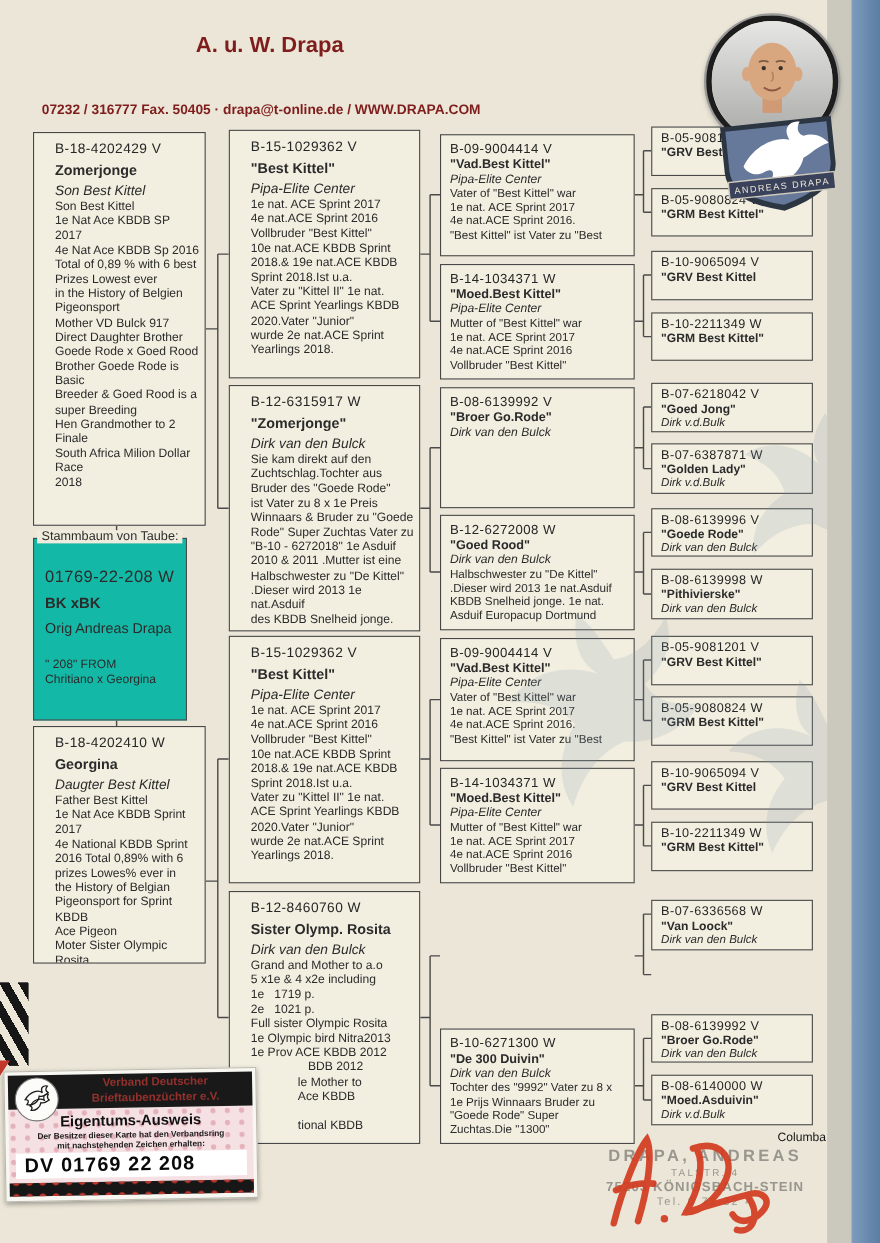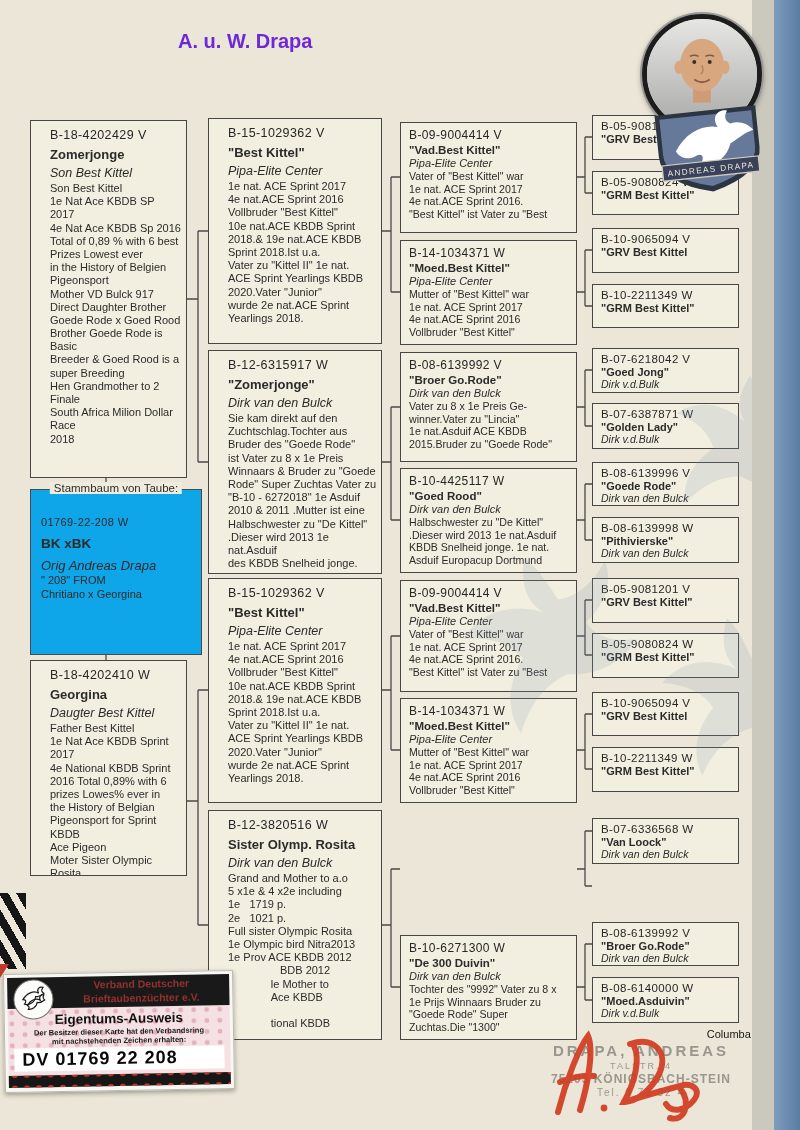--- a/index.html
+++ b/index.html
@@ -3,48 +3,48 @@
 <meta charset="utf-8">
 <style>
   html,body{margin:0;padding:0;background:#888;}
   .page{position:relative;width:800px;height:1130px;background:#ebe6d7;overflow:hidden;
         font-family:"Liberation Sans",sans-serif;color:#2b2b2b;}
   
   .edge-gray{position:absolute;left:752px;top:0;width:22px;height:1130px;background:#cbc8bd;z-index:4;}
   .edge-blue{position:absolute;left:774px;top:0;width:26px;height:1130px;
              background:linear-gradient(90deg,#7e9cbd,#5a7da2);z-index:4;}
   
-  .hdr{position:absolute;font-weight:bold;color:#6d28d9;z-index:2;}
+  .hdr{position:absolute;font-weight:bold;color:#7f1d1d;z-index:2;}
   .hdr-name{left:178px;top:30px;font-size:20px;}
   .hdr-addr{left:104px;top:63px;font-size:20px;}
   .hdr-contact{left:38px;top:93px;font-size:12.5px;}
   
   .box{position:absolute;box-sizing:border-box;border:1.4px solid #474747;background:#f2eee0;
        padding:7px 5px 4px 19px;overflow:hidden;z-index:2;}
   .ring{display:block;font-size:12.5px;letter-spacing:.4px;margin-bottom:5px;color:#262626;}
   .bname{display:block;font-size:13px;font-weight:bold;margin-bottom:4px;}
   .bsub{display:block;font-size:12.5px;font-style:italic;margin-bottom:2px;}
   .bbody{display:block;font-size:11px;line-height:1.2;white-space:pre-line;}
   .g3 .ring{font-size:12px;margin-bottom:2px;}
   .g3 .bname{font-size:11.5px;margin-bottom:1px;}
   .g3 .bsub{font-size:11px;margin-bottom:1px;}
   .g3 .bbody{font-size:10.6px;line-height:1.18;}
   .g3{padding:5px 4px 3px 8px;}
   .g4{padding:4px 4px 2px 8px;}
   .g4 .ring{font-size:11.5px;margin-bottom:1px;}
   .g4 .bname{font-size:11px;margin-bottom:0;}
   .g4 .bsub{font-size:10.5px;margin-bottom:0;}
   
-  .subjbox{position:absolute;left:30px;top:489px;width:172px;height:166px;border:1.6px solid #4a4a4a;
-           background:#0ea5e9;z-index:2;box-sizing:border-box;padding:26px 8px 6px 10px;}
+  .subjbox{position:absolute;left:30px;top:489px;width:140px;height:166px;border:1.6px solid #4a4a4a;
+           background:#14b8a6;z-index:2;box-sizing:border-box;padding:26px 8px 6px 10px;}
   .subj-legend{position:absolute;top:-8px;left:50%;transform:translateX(-50%);background:#f0ecdd;
                padding:0 4px;font-size:11.5px;white-space:nowrap;color:#2c2c2c;}
-  .subj-ring{display:block;font-size:11px;letter-spacing:.4px;margin-bottom:8px;}
+  .subj-ring{display:block;font-size:15px;letter-spacing:.4px;margin-bottom:8px;}
   .subj-name{display:block;font-size:13.5px;font-weight:bold;margin-bottom:7px;}
-  .subj-orig{display:block;font-size:13px;font-style:italic;margin-bottom:1px;}
+  .subj-orig{display:block;font-size:13px;margin-bottom:20px;}
   .subj-note{display:block;font-size:11px;line-height:1.25;white-space:pre-line;}
   
   .lines{position:absolute;left:0;top:0;z-index:1;}
   
   .wm{position:absolute;z-index:3;pointer-events:none;opacity:.17;}
   
   .photo-wrap{position:absolute;left:638px;top:10px;width:136px;height:185px;z-index:5;}
   .photo{position:absolute;left:4px;top:4px;width:110px;height:110px;border-radius:50%;
          border:5px solid #1d1d1d;box-shadow:0 0 0 2px #9a9a9a,0 2px 6px rgba(0,0,0,.45);overflow:hidden;}
   .badge{position:absolute;left:16px;top:96px;width:110px;height:88px;transform:rotate(-6deg);}
@@ -102,20 +102,21 @@
              M577 636H585M585 600V655M585 600H592M585 655H592
              M577 750H585M585 714V769M585 714H592M585 769H592
              M577 869H585M585 831V886M585 831H592M585 886H592
              M577 987H585M585 944V1000M585 944H592M585 1000H592" stroke="#4a4a4a" stroke-width="1.3" fill="none"></path>
   </svg>
 
   <div class="edge-gray"></div>
   <div class="edge-blue"></div>
 
   <div class="hdr hdr-name">A. u. W. Drapa</div>
+  <div class="hdr hdr-contact">07232 / 316777 Fax. 50405  ·  drapa@t-online.de / WWW.DRAPA.COM</div>
 
   <svg class="wm" style="left:440px;top:540px;transform:rotate(-14deg)" width="220" height="200" viewBox="0 0 200 180">
     <path d="M95 12C86 35 88 52 100 64C72 48 44 50 24 70C48 74 64 84 72 100C52 120 46 144 54 166C68 142 86 128 108 124C134 132 160 126 176 108C154 106 140 96 136 82C158 70 168 52 166 32C150 50 132 58 116 56C110 38 104 22 95 12Z" fill="#7f9ab0"></path>
   </svg>
   <svg class="wm" style="left:650px;top:360px;transform:rotate(12deg)" width="180" height="170" viewBox="0 0 200 180">
     <path d="M95 12C86 35 88 52 100 64C72 48 44 50 24 70C48 74 64 84 72 100C52 120 46 144 54 166C68 142 86 128 108 124C134 132 160 126 176 108C154 106 140 96 136 82C158 70 168 52 166 32C150 50 132 58 116 56C110 38 104 22 95 12Z" fill="#7f9ab0"></path>
   </svg>
   <svg class="wm" style="left:640px;top:600px;transform:rotate(-6deg)" width="200" height="190" viewBox="0 0 200 180">
     <path d="M95 12C86 35 88 52 100 64C72 48 44 50 24 70C48 74 64 84 72 100C52 120 46 144 54 166C68 142 86 128 108 124C134 132 160 126 176 108C154 106 140 96 136 82C158 70 168 52 166 32C150 50 132 58 116 56C110 38 104 22 95 12Z" fill="#7f9ab0"></path>
   </svg>
@@ -211,21 +212,21 @@
 10e nat.ACE KBDB Sprint
 2018.&amp; 19e nat.ACE KBDB
 Sprint 2018.Ist u.a.
 Vater zu "Kittel II" 1e nat.
 ACE Sprint Yearlings KBDB
 2020.Vater "Junior"
 wurde 2e nat.ACE Sprint
 Yearlings 2018.</span>
   </div>
   <div class="box" style="left:208px;top:810px;width:174px;height:230px">
-    <span class="ring">B-12-3820516 W</span>
+    <span class="ring">B-12-8460760 W</span>
     <span class="bname">Sister Olymp. Rosita</span>
     <span class="bsub">Dirk van den Bulck</span>
     <span class="bbody">Grand and Mother to a.o
 5 x1e &amp;  4 x2e including
 1e&nbsp;&nbsp;&nbsp;1719 p.
 2e&nbsp;&nbsp;&nbsp;1021 p.
 Full sister Olympic Rosita
 1e Olympic bird Nitra2013
 1e Prov ACE KBDB 2012
 &nbsp;&nbsp;&nbsp;&nbsp;&nbsp;&nbsp;&nbsp;&nbsp;&nbsp;&nbsp;&nbsp;&nbsp;&nbsp;&nbsp;&nbsp;&nbsp;&nbsp;BDB 2012
@@ -250,27 +251,23 @@
     <span class="bsub">Pipa-Elite Center</span>
     <span class="bbody">Mutter of "Best Kittel" war
 1e nat. ACE Sprint 2017
 4e nat.ACE Sprint 2016
 Vollbruder "Best Kittel"</span>
   </div>
   <div class="box g3" style="left:400px;top:352px;width:177px;height:110px">
     <span class="ring">B-08-6139992 V</span>
     <span class="bname">"Broer Go.Rode"</span>
     <span class="bsub">Dirk van den Bulck</span>
-    <span class="bbody">Vater zu 8 x 1e  Preis Ge-
-winner.Vater zu "Lincia"
-1e nat.Asduif ACE KBDB
-2015.Bruder zu "Goede Rode"</span>
   </div>
   <div class="box g3" style="left:400px;top:468px;width:177px;height:105px">
-    <span class="ring">B-10-4425117 W</span>
+    <span class="ring">B-12-6272008 W</span>
     <span class="bname">"Goed Rood"</span>
     <span class="bsub">Dirk van den Bulck</span>
     <span class="bbody">Halbschwester zu "De Kittel"
 .Dieser wird 2013 1e nat.Asduif
 KBDB Snelheid jonge. 1e nat.
 Asduif Europacup Dortmund</span>
   </div>
   <div class="box g3" style="left:400px;top:580px;width:177px;height:112px">
     <span class="ring">B-09-9004414 V</span>
     <span class="bname">"Vad.Best Kittel"</span>

